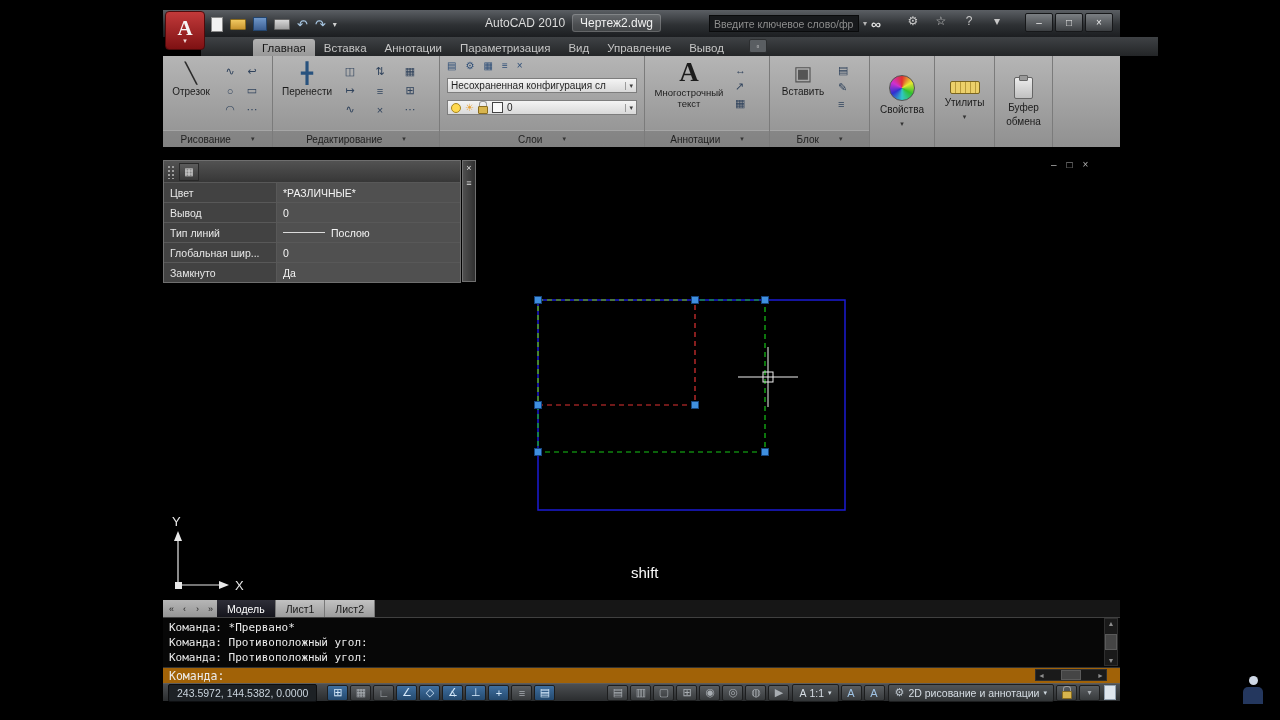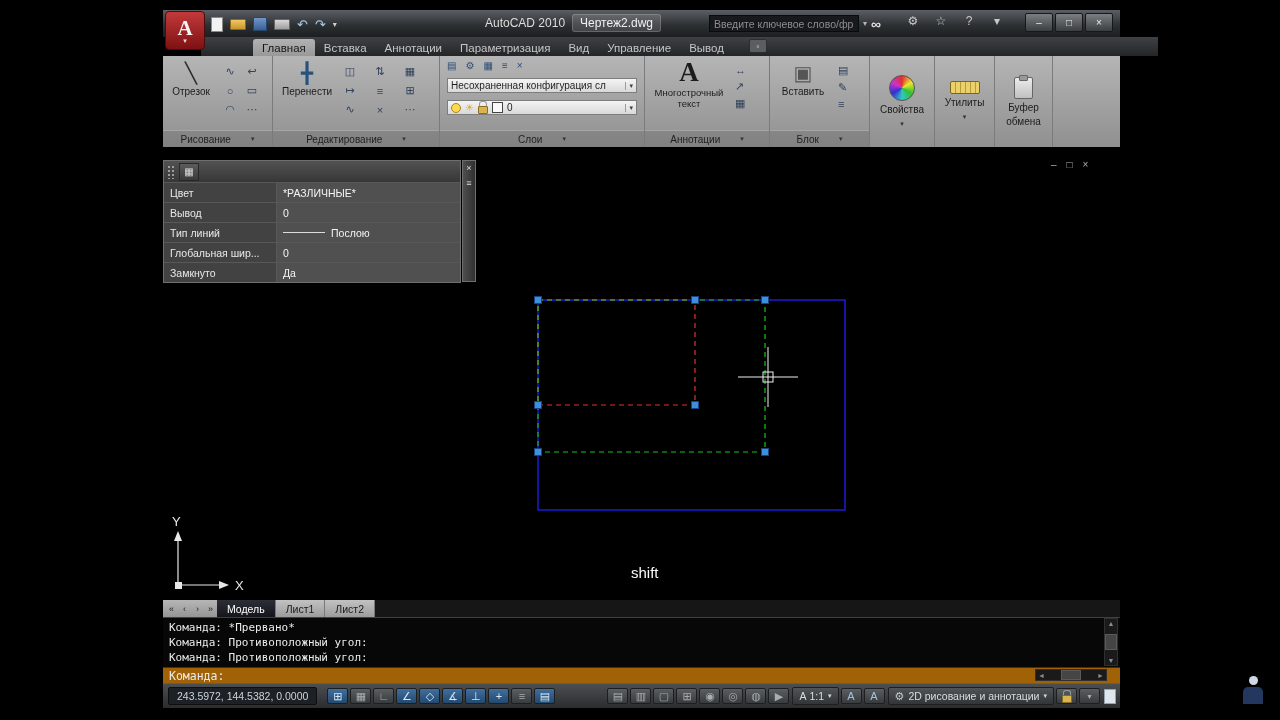--- a/index.html
+++ b/index.html
@@ -118,21 +118,21 @@
                box-sizing:border-box;display:flex;flex-direction:column;justify-content:space-between;align-items:center;
                font-size:7px;color:#8d8d8d;padding:1px 0;}
   #cmd-vscroll .vthumb{width:10px;height:14px;background:#454545;border:1px solid #5a5a5a;}
   #cmd-prompt{position:absolute;left:0;top:657px;width:957px;height:16px;background:#a16207;border-top:1px solid #333;
               box-sizing:border-box;font-family:"DejaVu Sans Mono",monospace;font-size:11.5px;color:#ebebeb;padding:1px 0 0 6px;}
   #cmd-hscroll{position:absolute;left:872px;top:659px;width:72px;height:12px;background:#1a1a1a;border:1px solid #2f2f2f;
                box-sizing:border-box;display:flex;justify-content:space-between;align-items:center;font-size:7px;color:#8d8d8d;padding:0 2px;}
   #cmd-hscroll .hthumb{width:18px;height:8px;background:#454545;border:1px solid #5a5a5a;}
 
   
-  #status-bar{position:absolute;left:0;top:673px;width:957px;height:25px;background:linear-gradient(#4c4f52,#2a2c2e);
+  #status-bar{position:absolute;left:0;top:673px;width:957px;height:18px;background:linear-gradient(#4c4f52,#2a2c2e);
               border-top:1px solid #5d5d5d;box-sizing:border-box;display:flex;align-items:center;font-size:10.5px;color:#d0d0d0;}
   .coords{background:#1d2125;border:1px solid #0d0e10;border-radius:2px;padding:2px 8px;color:#c9d3dc;margin-left:5px;white-space:nowrap;}
   .tog,.sbtn{width:21px;height:16px;margin-left:2px;display:flex;align-items:center;justify-content:center;
              border:1px solid #1d1e1f;border-radius:2px;background:linear-gradient(#5a5e61,#383b3d);
              color:#a8adb2;font-size:11px;box-sizing:border-box;}
   .tog.on{background:linear-gradient(#3f6f9f,#24496e);color:#d3e7f9;}
   #sb-toggles{display:flex;margin-left:8px;}
   #sb-right{margin-left:auto;display:flex;align-items:center;padding-right:4px;}
   .scale-btn,.ws{display:flex;align-items:center;gap:4px;height:16px;margin-left:3px;padding:0 6px;
                  border:1px solid #1d1e1f;border-radius:2px;background:linear-gradient(#50545values7,#323537);

